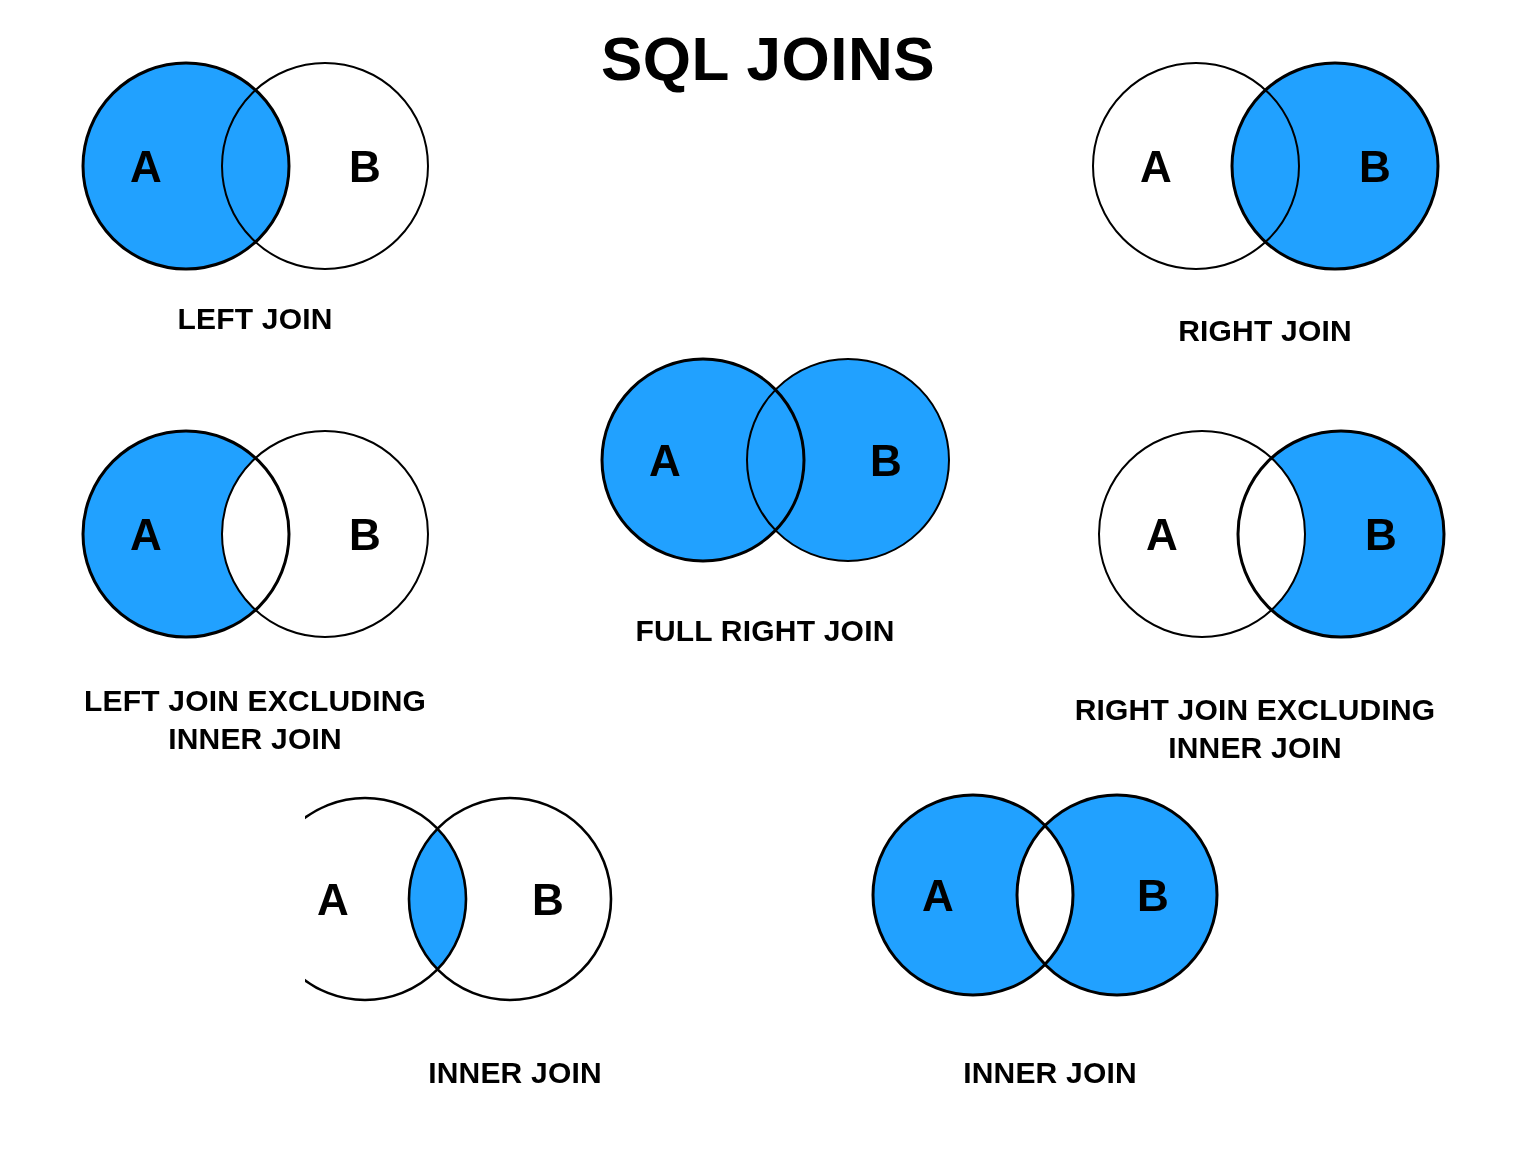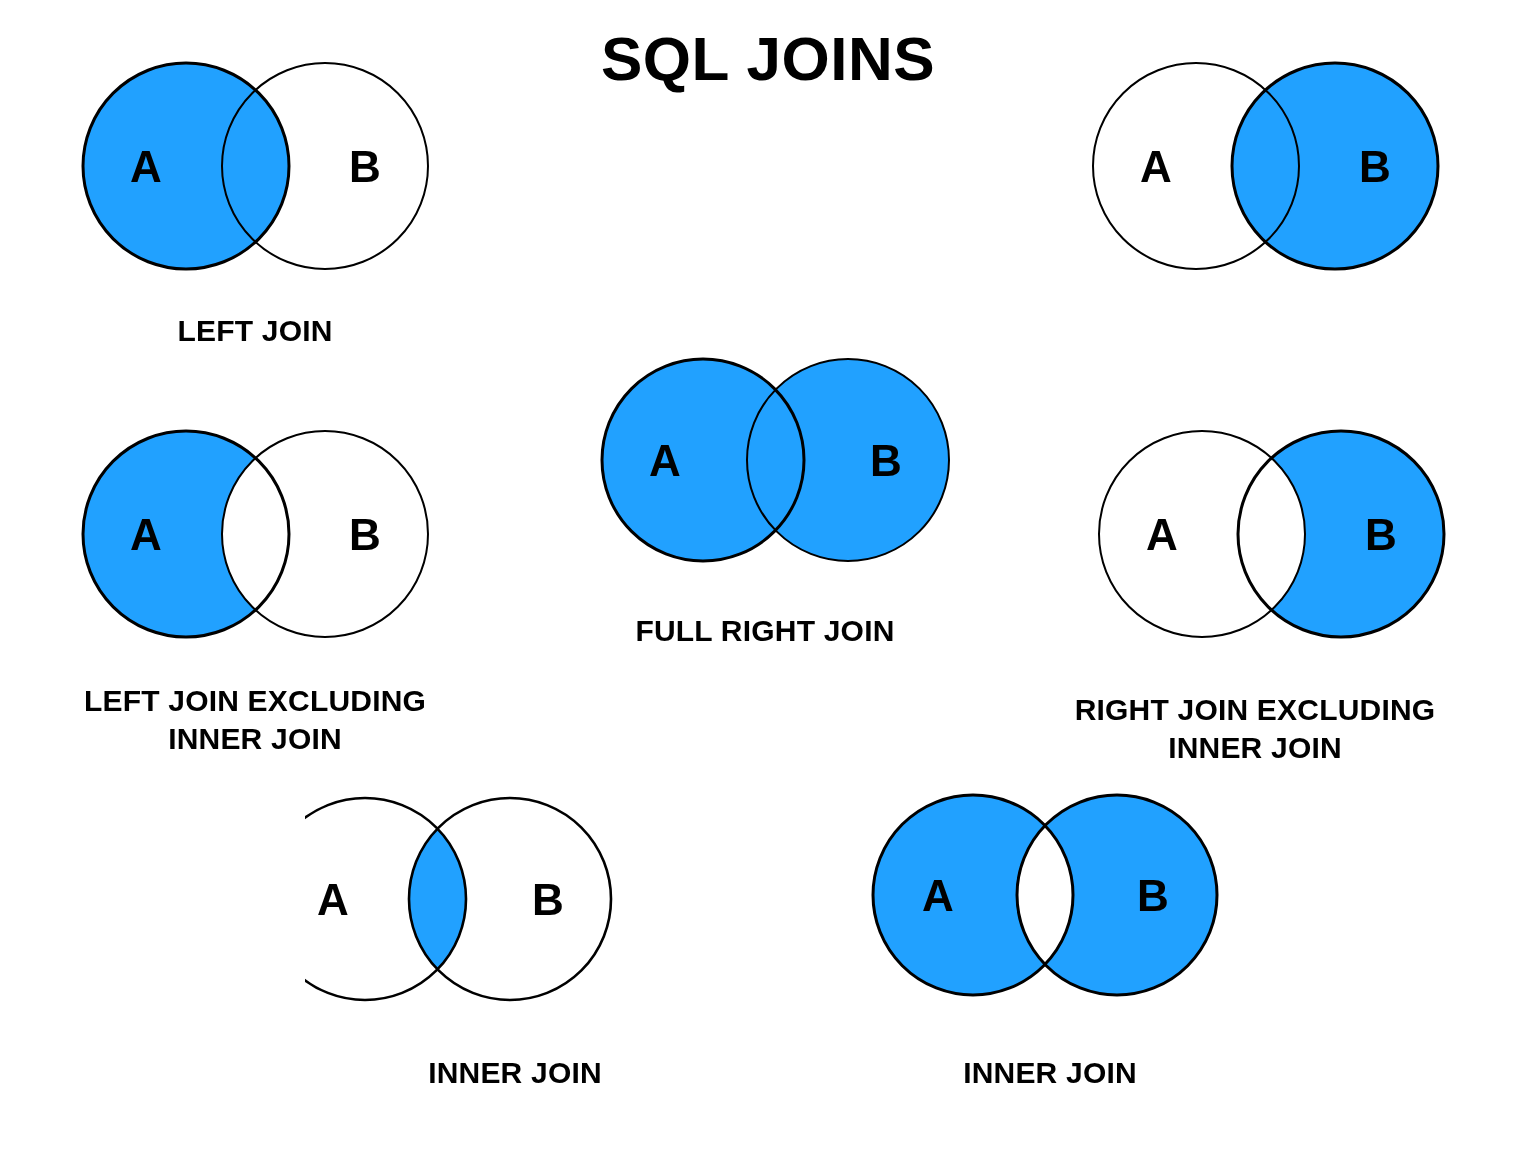--- a/index.html
+++ b/index.html
@@ -46,21 +46,21 @@
   }
   
   #card-left-join            { left: 45px;   top: 50px; width: 420px; }
   #card-right-join           { left: 1055px; top: 50px; width: 420px; }
   #card-left-excl            { left: 30px;   top: 418px; width: 450px; }
   #card-full-outer           { left: 555px;  top: 348px; width: 420px; }
   #card-right-excl           { left: 1020px; top: 418px; width: 470px; }
   #card-inner-join           { left: 305px;  top: 788px; width: 420px; }
   #card-full-outer-excl      { left: 760px;  top: 788px; width: 580px; }
 
-  #card-left-join .venn-caption        { margin-top: 12px; }
+  #card-left-join .venn-caption        { }
   #card-right-join .venn-caption       { margin-top: 12px; }
   #card-left-excl .venn-caption        { margin-top: 14px; }
   #card-full-outer .venn-caption       { margin-top: 14px; }
   #card-right-excl .venn-caption       { margin-top: 23px; }
   #card-inner-join .venn-caption       { margin-top: 16px; }
   #card-full-outer-excl .venn-caption  { margin-top: 16px; }
 </style>
 </head>
 <body>
 
@@ -90,20 +90,23 @@
 
 <div class="venn-card" id="card-right-join">
   <svg class="venn-svg" width="420" height="250" viewBox="0 0 420 250">
     <circle cx="280" cy="116" r="103" fill="#21A1FF"></circle>
     <circle cx="141" cy="116" r="103" fill="none"></circle>
     <circle cx="280" cy="116" r="103" fill="none" stroke="#000000" stroke-width="3"></circle>
     <circle cx="141" cy="116" r="103" fill="none" stroke="#000000" stroke-width="2"></circle>
     <text x="101" y="132" font-family="Liberation Sans, sans-serif" font-size="44" font-weight="bold" fill="#000000" text-anchor="middle">A</text>
     <text x="320" y="132" font-family="Liberation Sans, sans-serif" font-size="44" font-weight="bold" fill="#000000" text-anchor="middle">B</text>
   </svg>
+  <div class="venn-caption">
+    <span class="cap-line">RIGHT JOIN</span>
+  </div>
 </div>
 
 <div class="venn-card" id="card-left-excl">
   <svg class="venn-svg" width="450" height="250" viewBox="0 0 450 250">
     <defs>
       <mask id="maskAonly-lje">
         <rect x="0" y="0" width="450" height="250" fill="black"></rect>
         <circle cx="156" cy="116" r="103" fill="white"></circle>
         <circle cx="295" cy="116" r="103" fill="black"></circle>
       </mask>

